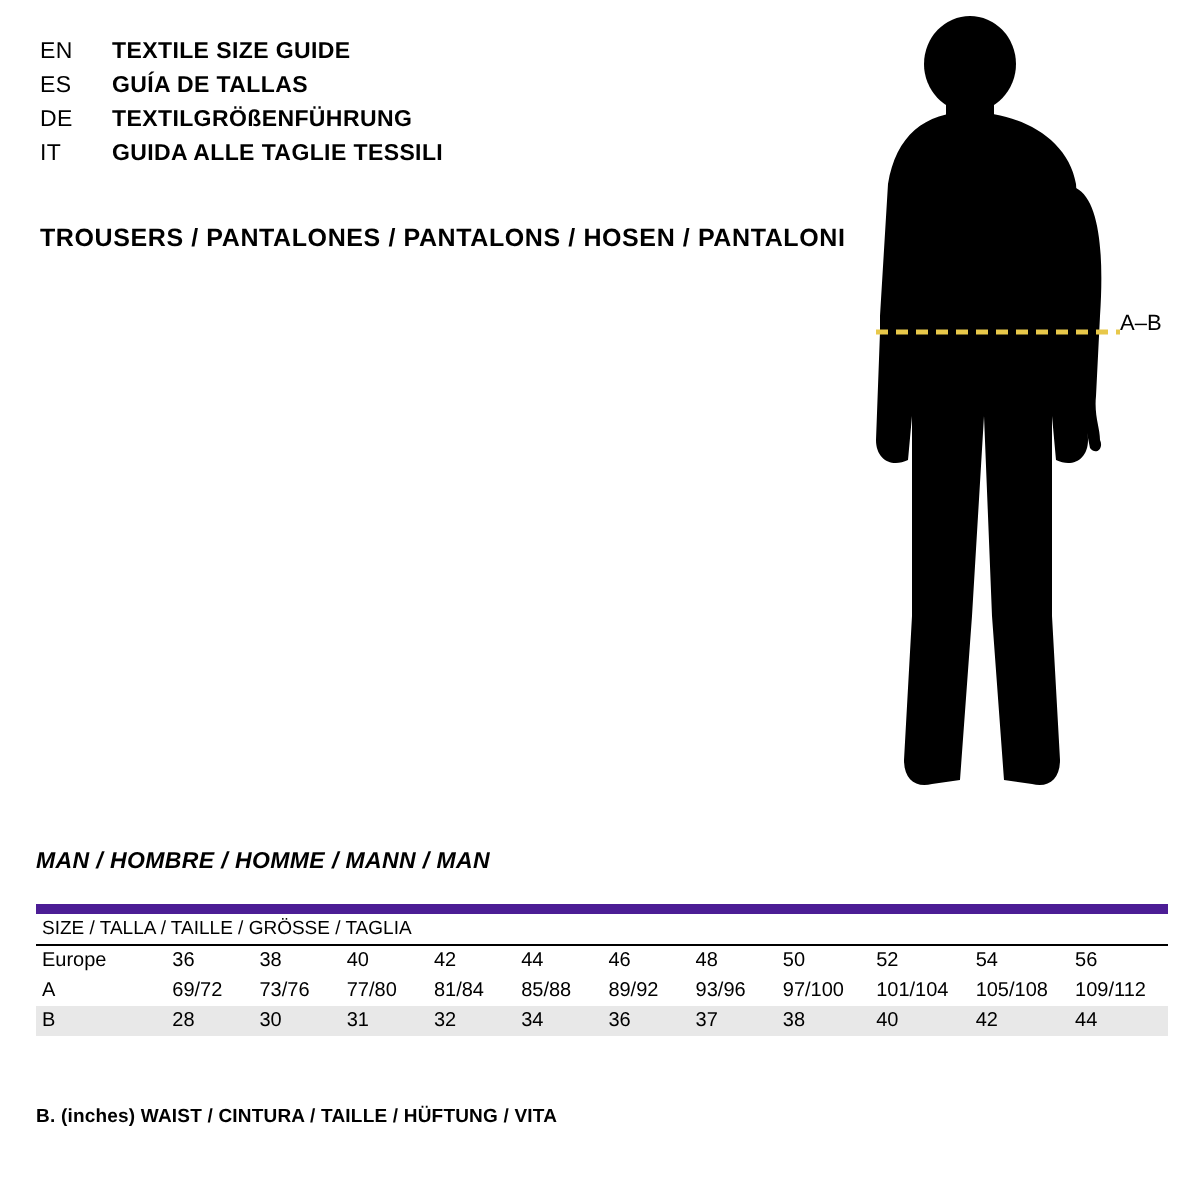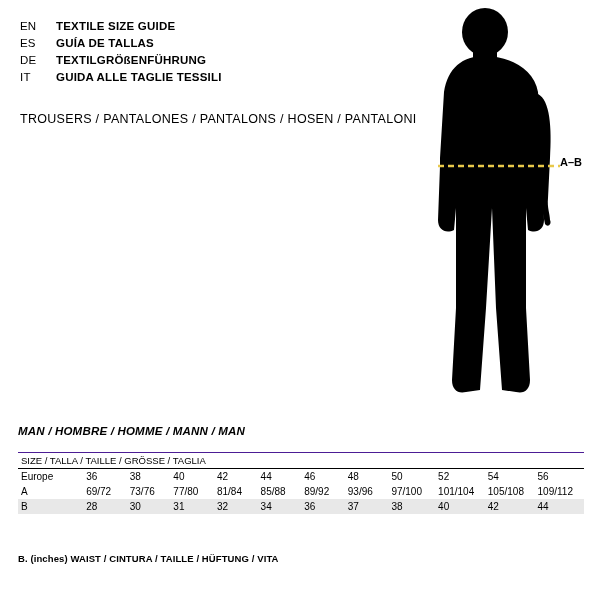--- a/index.html
+++ b/index.html
@@ -43,40 +43,40 @@
     font-size: 11.5px;
     font-weight: bold;
     letter-spacing: 0.2px;
   }
 
   .section-title {
     position: absolute;
     left: 20px;
     top: 112px;
     font-size: 12.5px;
-    font-weight: normal;
+    font-weight: bold;
     letter-spacing: 0.3px;
   }
 
   
   .figure-wrap {
     position: absolute;
     left: 400px;
     top: 8px;
     width: 200px;
     height: 400px;
   }
   .figure-svg { display: block; }
 
   .ab-label {
     position: absolute;
     left: 560px;
     top: 156px;
     font-size: 11px;
-    font-weight: bold;
+    font-weight: normal;
   }
 
   
   .man-title {
     position: absolute;
     left: 18px;
     top: 425px;
     font-size: 11.5px;
     font-weight: bold;
     letter-spacing: 0.2px;
@@ -93,21 +93,21 @@
   }
   table.size-table td {
     padding: 2px 3px;
     text-align: left;
     white-space: nowrap;
   }
   table.size-table tr.hdr td {
     font-weight: normal;
     font-size: 9.5px;
     border-bottom: 1px solid #000;
-    border-top: 1px solid #4c1d95;
+    border-top: 5px solid #4c1d95;
     padding-top: 2px;
     padding-bottom: 2px;
   }
   table.size-table tr.shaded td {
     background: #e8e8e8;
   }
   table.size-table td.label-col {
     width: 92px;
   }
   table.size-table td.val {

